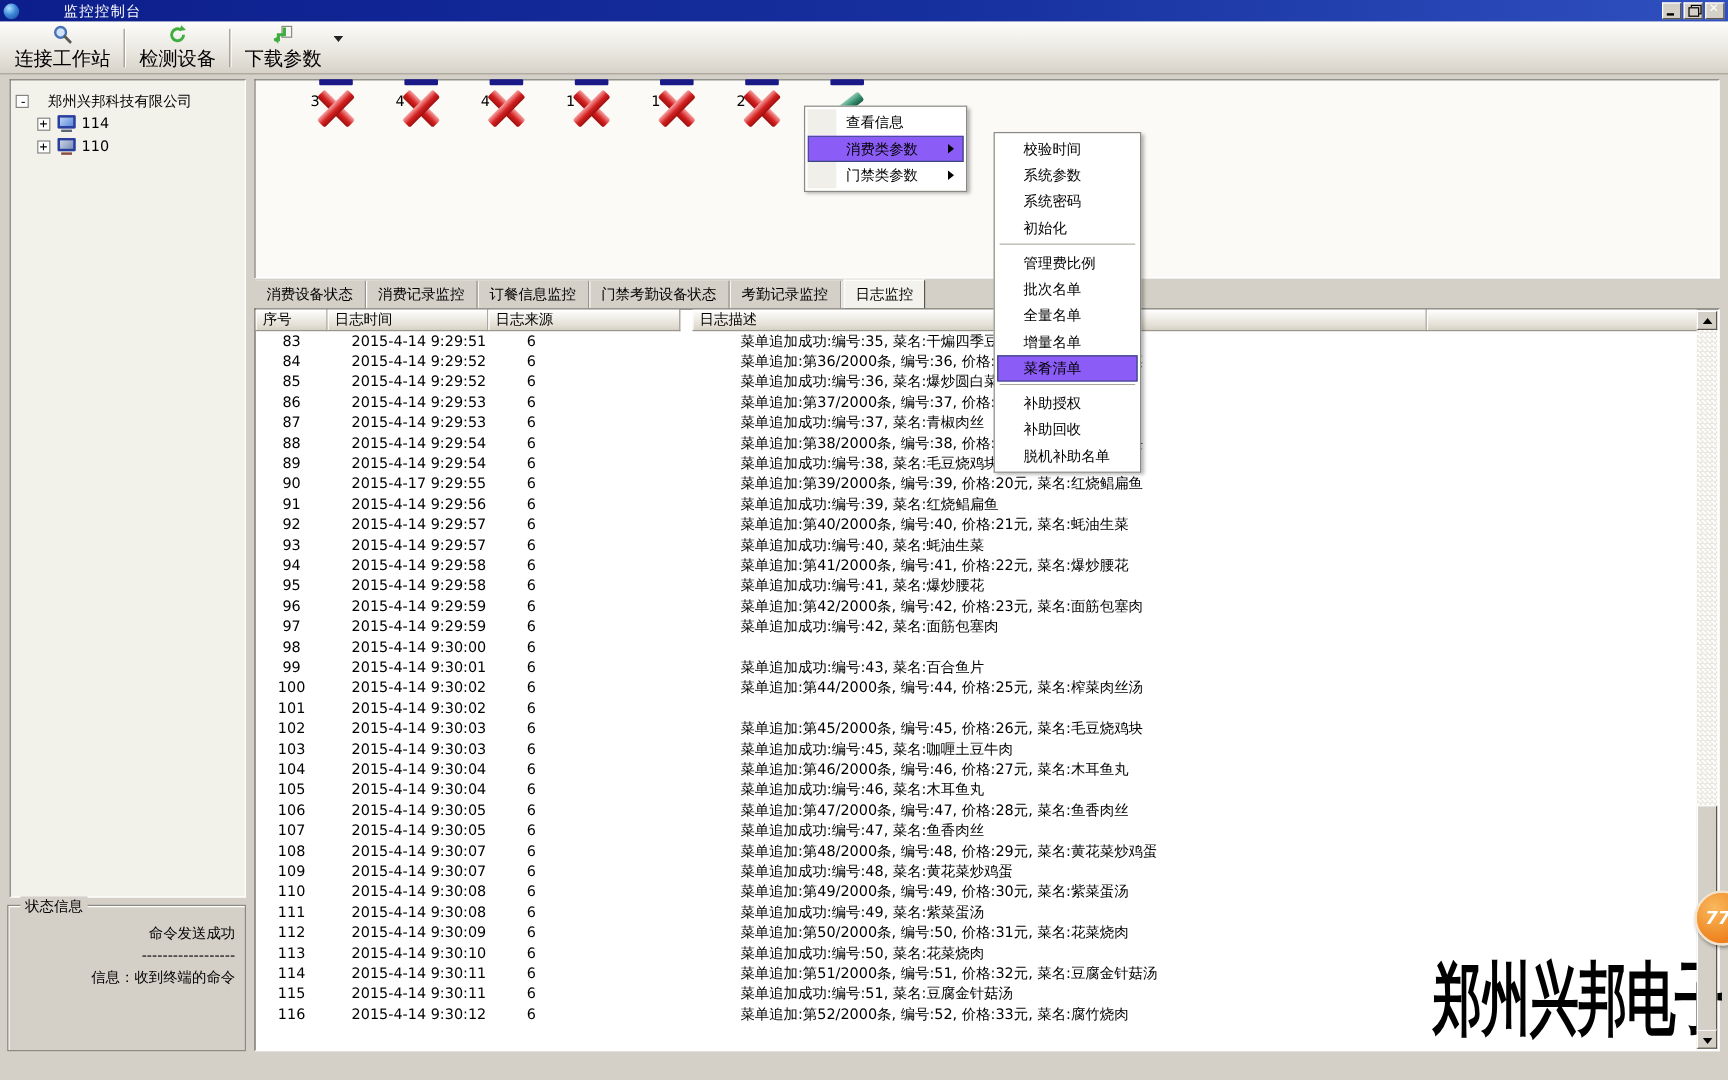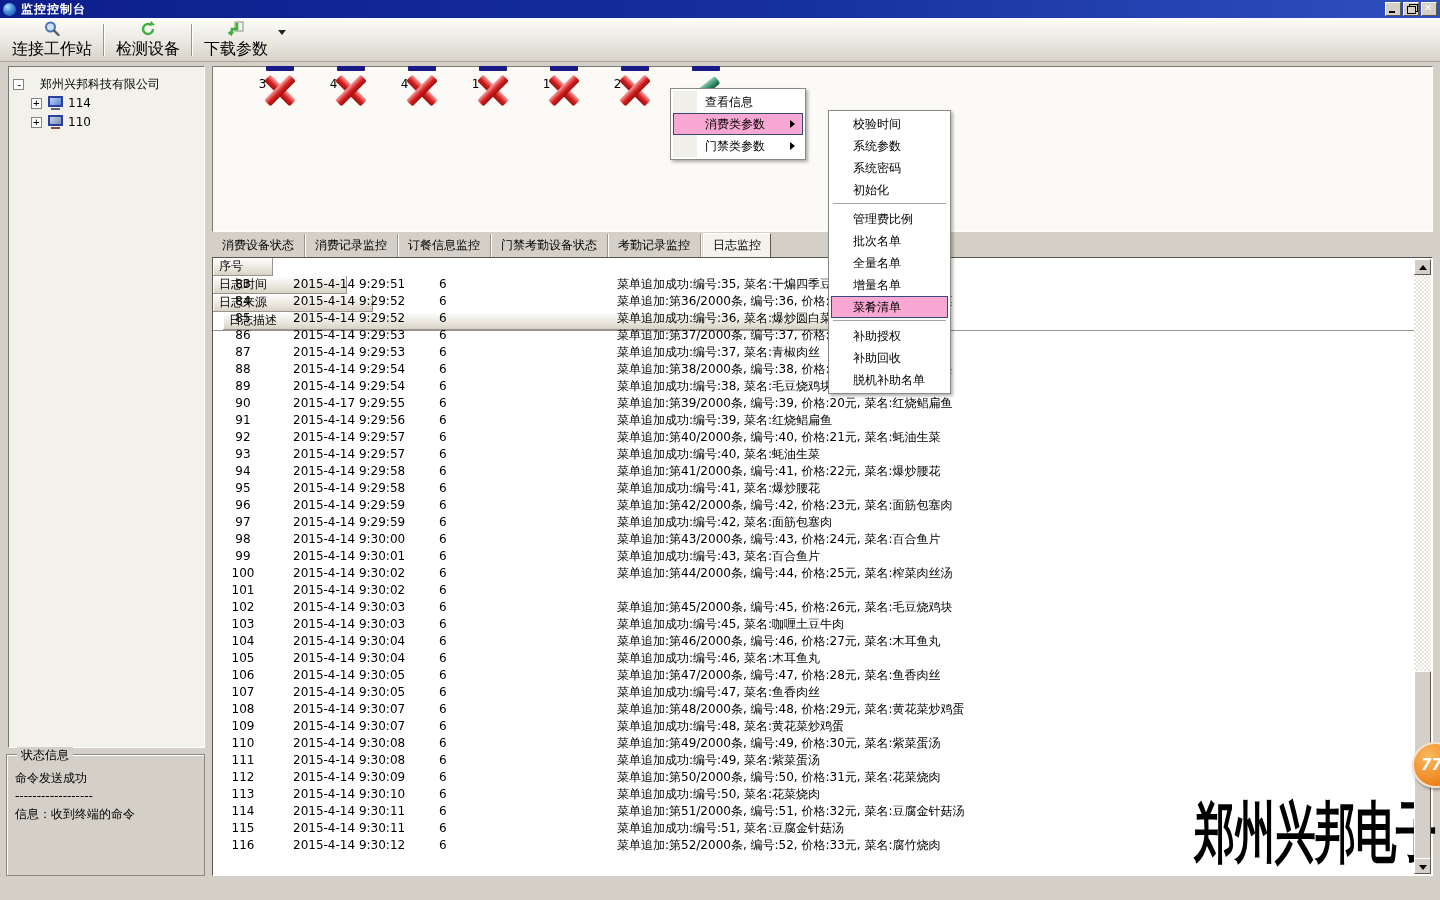--- a/index.html
+++ b/index.html
@@ -6,21 +6,21 @@
   html,body { width:1440px; height:900px; overflow:hidden; }
   body { position:relative; background:#d4d0c8; font-family:"DejaVu Sans",sans-serif; font-size:12px; color:#000; }
 
   
   #titlebar { position:absolute; left:0; top:0; width:1440px; height:18px;
     background:linear-gradient(90deg,#0c1e8c 0%, #16309e 55%, #3050c0 100%);
     display:flex; align-items:center; padding:0 3px; color:#fff; }
   .app-icon { width:13px; height:13px; border-radius:50%;
     background:radial-gradient(circle at 35% 30%, #aee0ff 0%, #3f8ad8 45%, #11409a 100%);
     margin-right:5px; flex:0 0 auto; }
-  #title-text { font-weight:bold; font-size:12px; letter-spacing:1px; }
+  #title-text { font-weight:normal; font-size:12px; letter-spacing:1px;margin-left:32px; }
   .win-btns { margin-left:auto; display:flex; gap:2px; }
   .win-btn { width:16px; height:14px; background:#d4d0c8; border:1px solid;
     border-color:#fff #5a564e #5a564e #fff; position:relative; cursor:default; }
   .glyph-min::after { content:''; position:absolute; left:3px; right:5px; bottom:2px; border-bottom:2px solid #000; }
   .glyph-restore::after { content:''; position:absolute; left:3px; top:3px; width:7px; height:6px;
     border:1px solid #000; box-shadow:2px -2px 0 -1px #d4d0c8, 2px -2px 0 0 #000; }
   .glyph-close::after { content:'✕'; position:absolute; left:2px; top:-1px; font-size:10px; font-weight:bold; }
 
   
   #toolbar { position:absolute; left:0; top:18px; width:1440px; height:44px;
@@ -48,21 +48,21 @@
   .node-icon .screen { position:absolute; left:0; top:0; width:15px; height:11px; background:#2a3f9e;
     border-radius:1px; box-shadow:inset 0 0 0 1.5px #2a3f9e; }
   .node-icon .screen::after { content:''; position:absolute; left:2px; top:2px; right:2px; bottom:2px;
     background:linear-gradient(135deg,#bcd4f6,#5a86d8); }
   .node-icon .stand { position:absolute; left:3px; bottom:0; width:9px; height:2px; background:#5a6678; }
   .node-icon.alt .screen::after { background:linear-gradient(135deg,#c9d2e2,#7a8fb8); }
   .node-icon.alt .stand { background:#8a4a3a; }
 
   
   #status-box { position:absolute; left:6px; top:754px; width:199px; height:122px;
-    border:1px solid #8a8a82; box-shadow:inset 1px 1px 0 #fff; padding:14px 8px 0 8px; }
+    border:1px solid #8a8a82; box-shadow:inset 1px 1px 0 #fff; padding:14px 8px 0 8px;text-align:right; }
   #status-title { position:absolute; left:10px; top:-8px; background:#d4d0c8; padding:0 4px; }
   .status-line { height:18px; line-height:18px; white-space:nowrap; overflow:hidden; }
 
   
   #device-panel { position:absolute; left:212px; top:66px; width:1221px; height:166px;
     background:#fbfaf6; border:1px solid; border-color:#7a7a74 #ffffff #ffffff #7a7a74;
     display:flex; align-items:flex-start; padding:8px 0 0 14px; }
   .device { width:71px; text-align:center; }
   .dev-icon { position:relative; width:34px; height:32px; margin:0 auto; }
   .dev-base { position:absolute; left:3px; bottom:4px; width:28px; height:5px; background:#191987; border-radius:1px; }
@@ -76,21 +76,21 @@
 
   
   #tabbar { position:absolute; left:212px; top:234px; height:22px; display:flex; align-items:center; }
   .tab { padding:3px 10px; border-right:1px solid #9a958c; box-shadow:1px 0 0 #fff; white-space:nowrap; }
   .tab.active { background:#f4f2ec; border:1px solid; border-color:#fff #5a564e #5a564e #fff;
     box-shadow:none; padding:3px 9px; margin-left:2px; }
 
   
   #log-table { position:absolute; left:212px; top:257px; width:1221px; height:619px;
     background:#fff; border:1px solid; border-color:#5a564e #ffffff #ffffff #5a564e; }
-  #log-header { display:flex; height:18px; width:calc(100% - 18px);flex-direction:column; }
+  #log-header { display:flex; height:18px; width:calc(100% - 18px); }
   .th { background:linear-gradient(#ffffff,#e6e2d8 70%,#d6d2c6); border-right:1px solid #9a958c;
     border-bottom:1px solid #9a958c; box-shadow:inset 1px 1px 0 #fff; line-height:17px; padding-left:6px;
     white-space:nowrap; overflow:hidden; }
   .col-id { width:60px; flex:0 0 auto; }
   .col-time { width:134px; flex:0 0 auto; }
   .col-src { width:160px; flex:0 0 auto; }
   .col-desc { width:612px; flex:0 0 auto;margin-left:10px; }
   .col-extra { flex:1 1 auto; border-right:none; }
   #log-body { width:calc(100% - 18px); }
   .tr { display:flex; height:17px; line-height:17px;gap:12px; }
@@ -114,21 +114,21 @@
     border:1px solid; border-color:#fff #5a564e #5a564e #fff; }
 
   
   .menu { position:absolute; background:#fff; border:1px solid #8a8a84;
     box-shadow:2px 2px 3px rgba(0,0,0,.3); padding:2px 0; z-index:10; }
   #context-menu { left:670px; top:88px; width:136px; }
   #context-menu::before { content:''; position:absolute; left:2px; top:2px; bottom:2px; width:24px; background:#f0efe9; }
   #submenu { left:828px; top:110px; width:123px; }
   .menu-li { position:relative; height:22px; line-height:22px; margin:0 2px; padding-left:32px; white-space:nowrap; }
   #submenu .menu-li { padding-left:22px; }
-  .menu-li.hl { background:#f9a8d4; box-shadow:inset 0 0 0 1px #39487e; }
+  .menu-li.hl { background:#8b5cf6; box-shadow:inset 0 0 0 1px #39487e; }
   .menu-li.has-arrow::after { content:''; position:absolute; right:8px; top:7px;
     border-top:4px solid transparent; border-bottom:4px solid transparent; border-left:5px solid #000; }
   .menu-li.sep { height:7px; padding:0; }
   .menu-li.sep::before { content:''; position:absolute; left:2px; right:2px; top:2px;
     border-top:1px solid #a8a49c; border-bottom:1px solid #fff; }
 
   
   #watermark { position:absolute; right:4px; bottom:22px; font-size:66px; font-weight:bold;
     white-space:nowrap; transform:scaleX(0.62); transform-origin:100% 100%; z-index:4; letter-spacing:-1px; }
   #badge { position:absolute; left:1412px; top:742px; width:46px; height:46px; border-radius:50%;
@@ -425,21 +425,20 @@
         <span class="td col-id">97</span>
         <span class="td col-time">2015-4-14 9:29:59</span>
         <span class="td col-src">6</span>
         <span class="td col-desc">菜单追加成功:编号:42, 菜名:面筋包塞肉</span>
       </div>
 
       <div class="tr">
         <span class="td col-id">98</span>
         <span class="td col-time">2015-4-14 9:30:00</span>
         <span class="td col-src">6</span>
-        <span class="td col-desc">菜单追加:第43/2000条, 编号:43, 价格:24元, 菜名:百合鱼片</span>
       </div>
 
       <div class="tr">
         <span class="td col-id">99</span>
         <span class="td col-time">2015-4-14 9:30:01</span>
         <span class="td col-src">6</span>
         <span class="td col-desc">菜单追加成功:编号:43, 菜名:百合鱼片</span>
       </div>
 
       <div class="tr">

